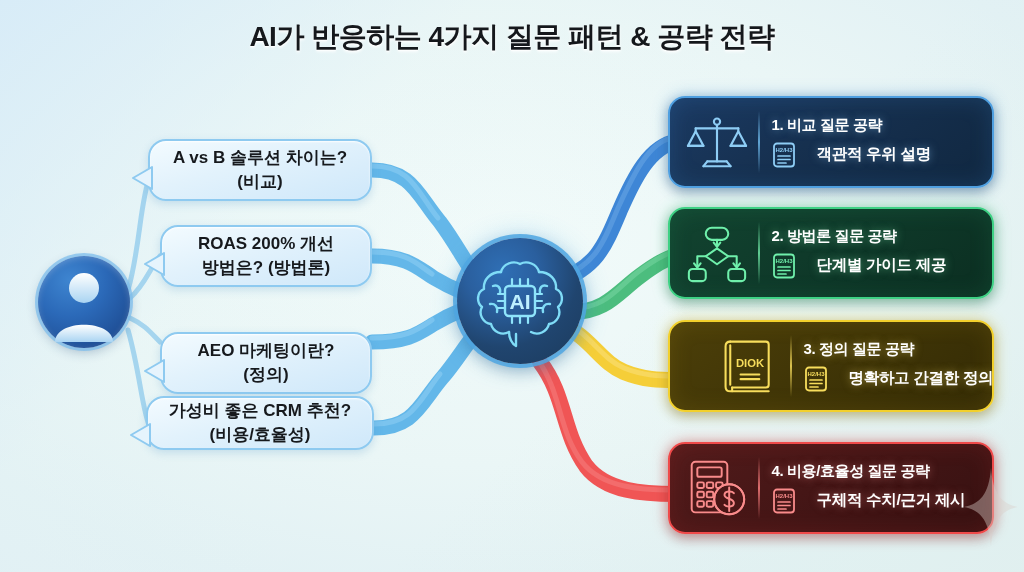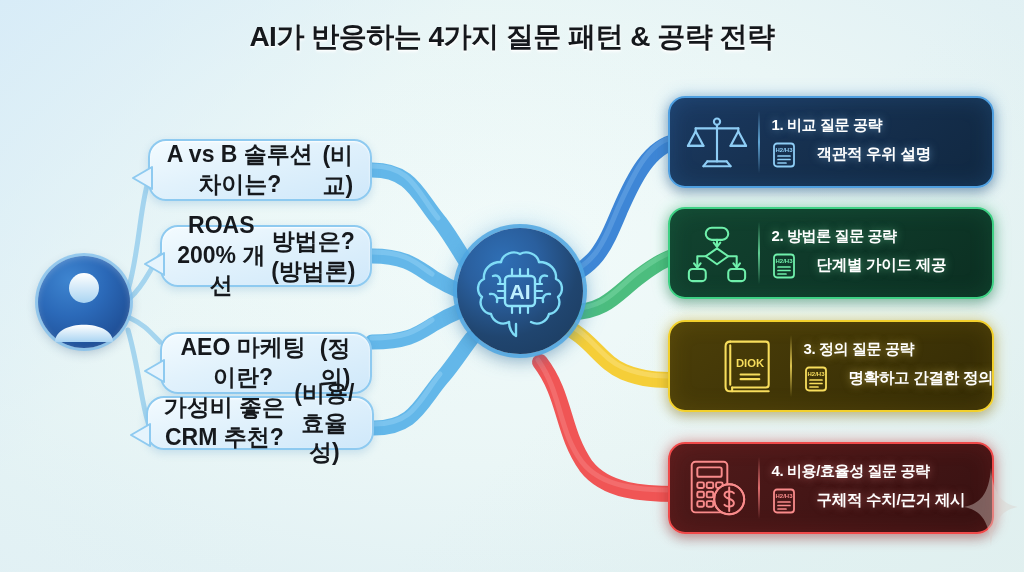--- a/index.html
+++ b/index.html
@@ -59,26 +59,26 @@
 
   
   .bubble {
     position: absolute;
     z-index: 14;
     border-radius: 18px;
     background: linear-gradient(165deg, #f3fbff 0%, #e2f2fc 42%, #cfe8fa 100%);
     border: 2px solid #8ecaf0;
     box-shadow: 0 3px 9px rgba(70,140,195,0.22), inset 0 1px 2px rgba(255,255,255,0.95);
     display: flex;
-    flex-direction: row;
+    flex-direction: column;
     align-items: center;
     justify-content: center;
     text-align: center;
     color: #16191d;
-    font-size: 23px;
+    font-size: 17px;
     font-weight: 600;
     line-height: 1.30;
     padding: 6px 12px;
   }
   .bubble .line2 { margin-top: 1px; }
   
   .bubble .tail {
     position: absolute;
     left: -19px;
     top: 24px;
@@ -86,21 +86,21 @@
   }
 
   #bubble-0 { left: 148px; top: 139px; width: 224px; height: 62px; }
   #bubble-1 { left: 160px; top: 225px; width: 212px; height: 62px; }
   #bubble-2 { left: 160px; top: 311px; width: 212px; height: 62px; margin-top: 21px; }
   #bubble-3 { left: 146px; top: 396px; width: 228px; height: 54px; }
 
   
   #hub {
     position: absolute;
-    left: 457px; top: 228px;
+    left: 457px; top: 238px;
     width: 126px; height: 126px;
     border-radius: 50%;
     background: radial-gradient(circle at 36% 26%, #2f6fb5 0%, #2a5f9e 30%, #20456f 62%, #1b3a5c 100%);
     box-shadow: 0 0 0 4px rgba(79,166,226,0.85), 0 0 26px rgba(77,170,230,0.45), 0 6px 16px rgba(18,52,86,0.35);
     z-index: 16;
   }
   #hub svg { position: absolute; inset: 0; }
 
   
   .card {

